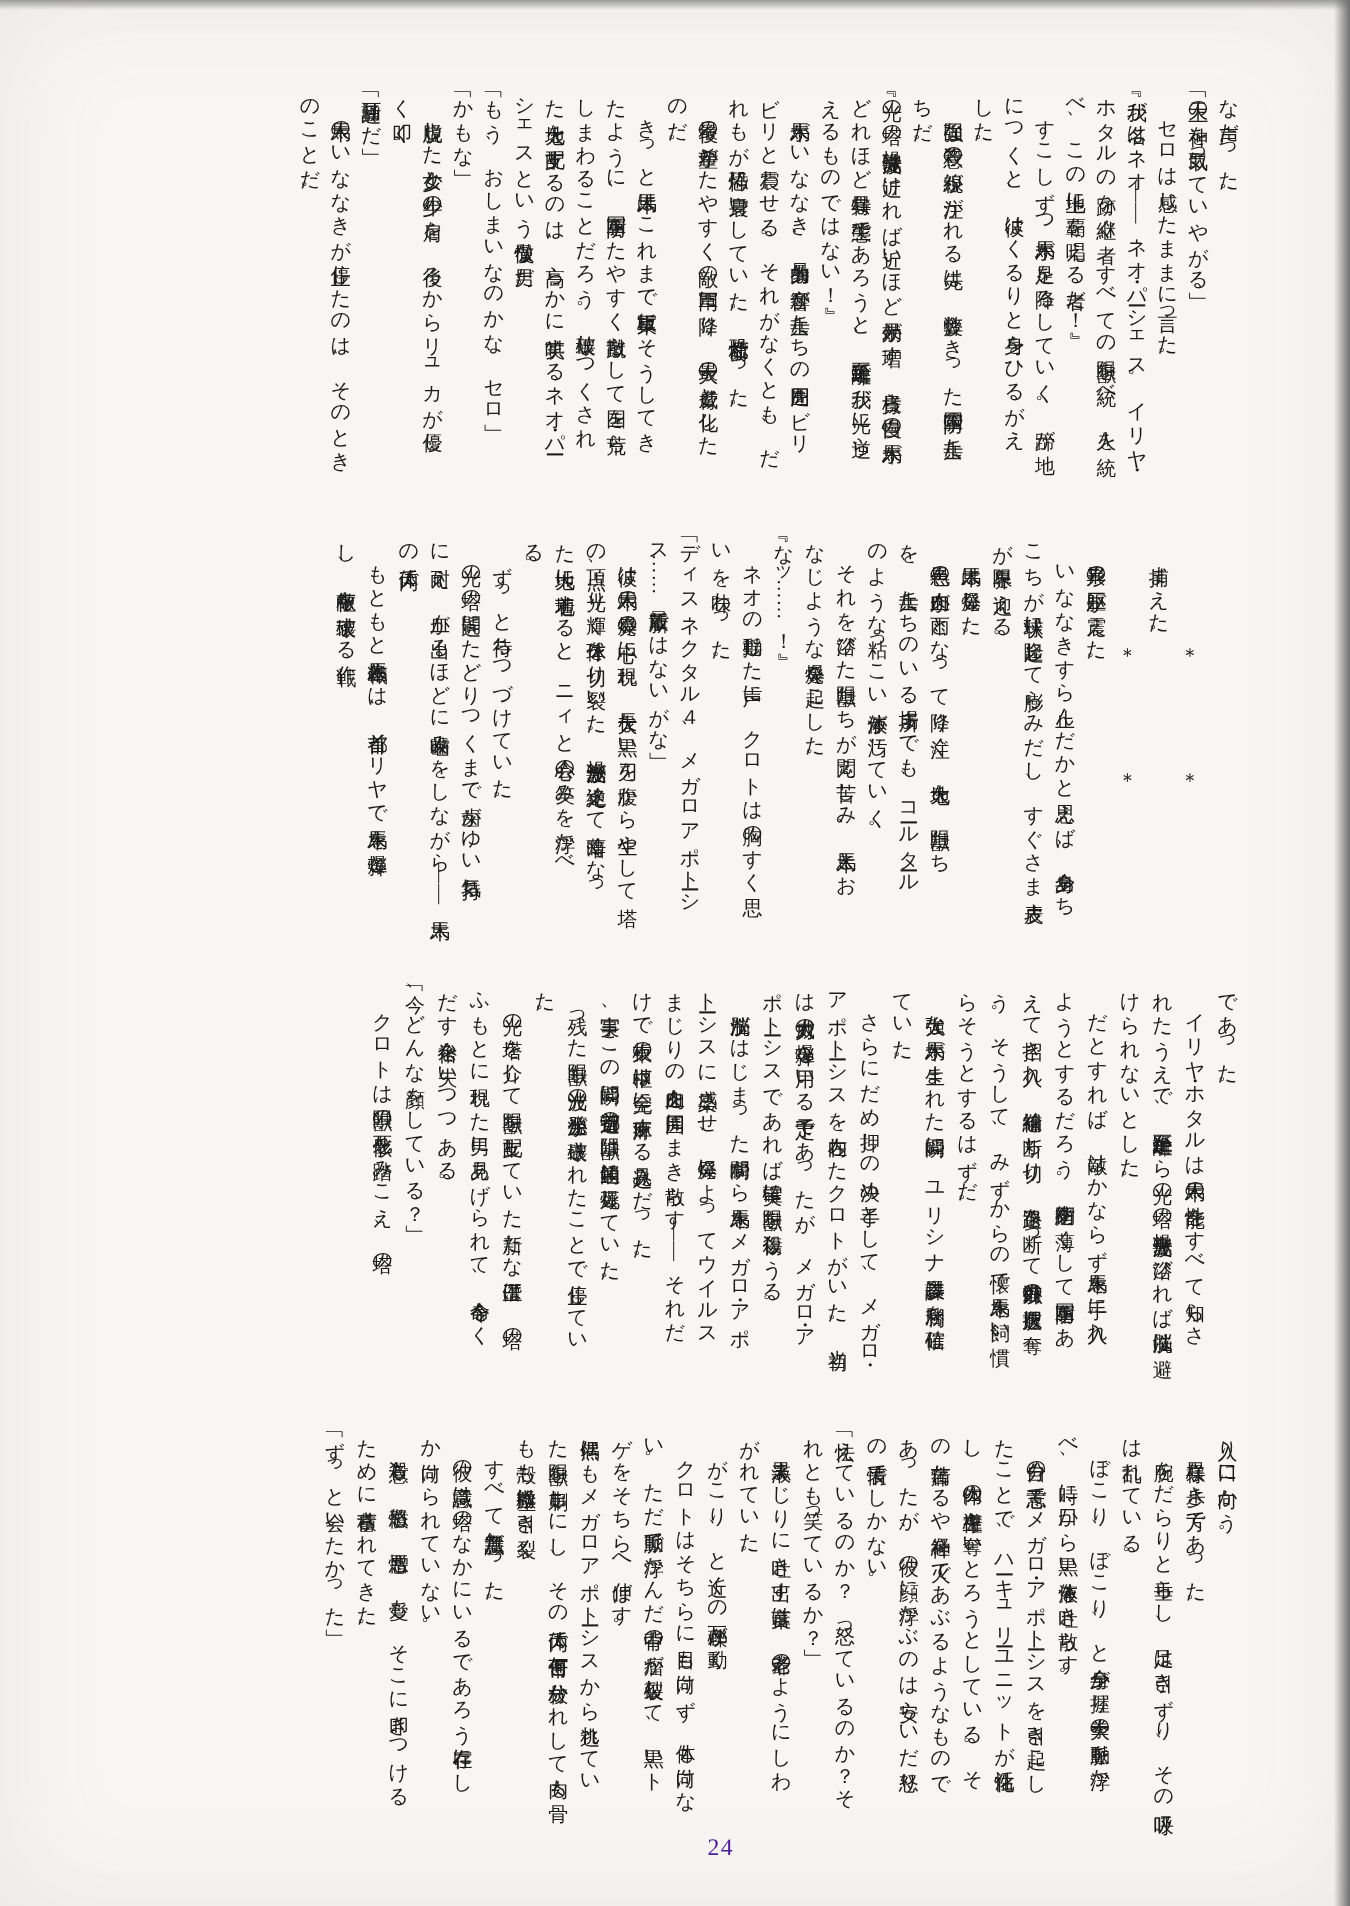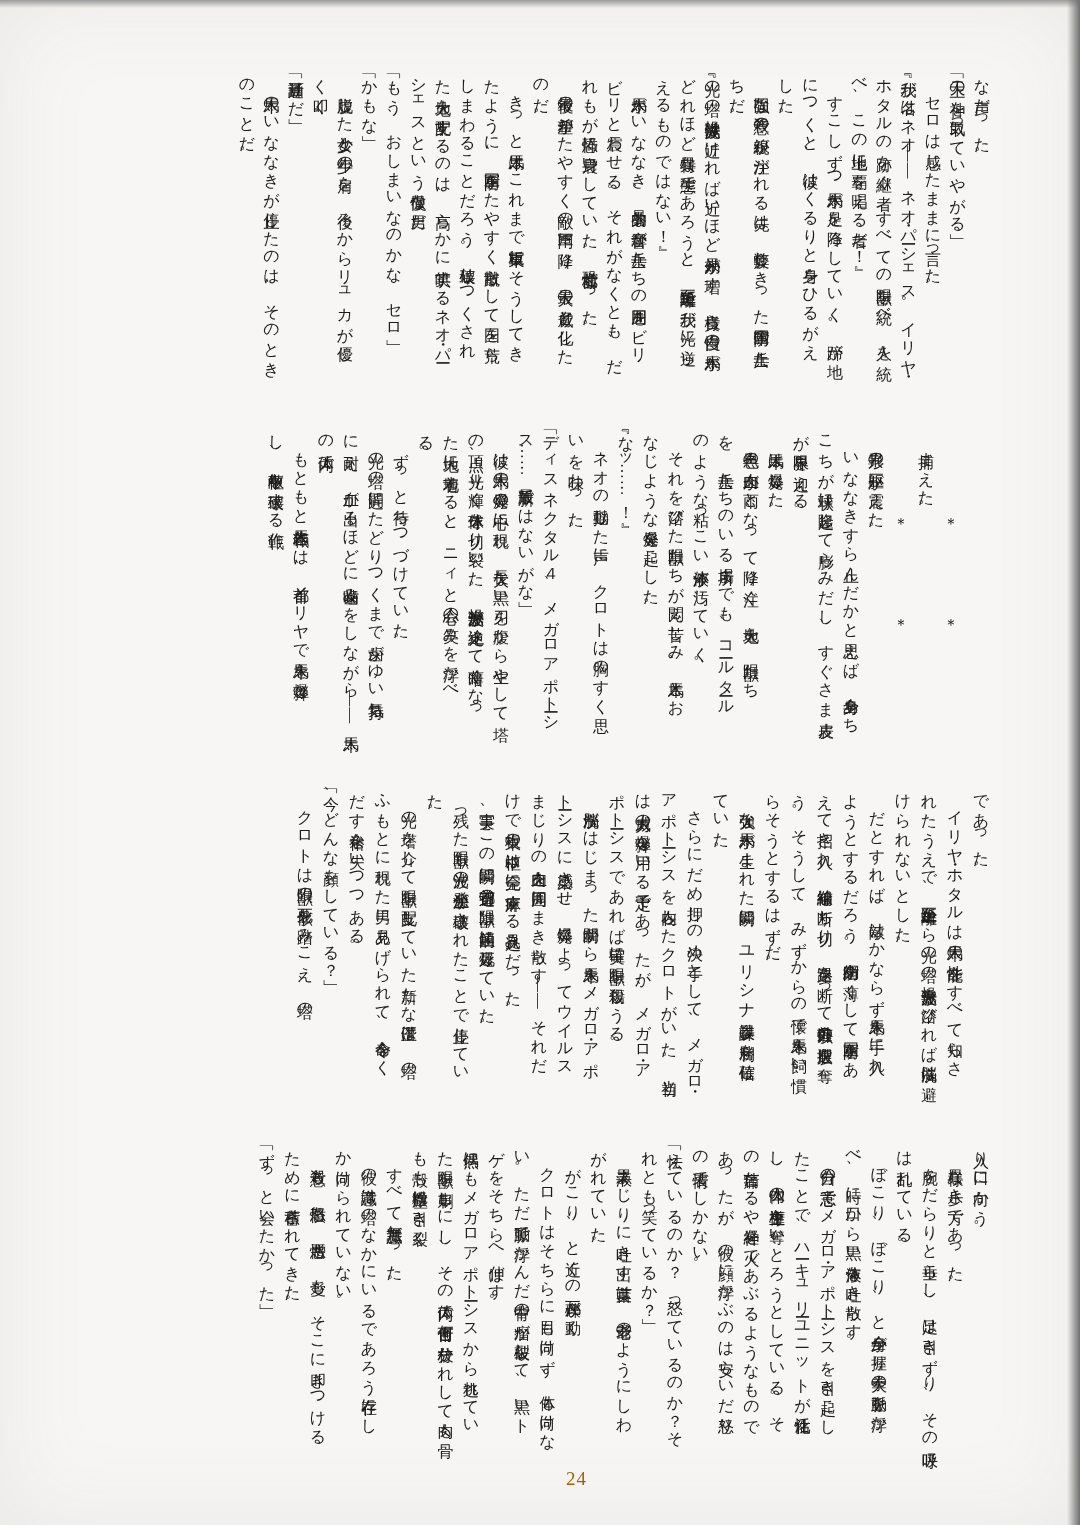--- a/index.html
+++ b/index.html
@@ -45,21 +45,21 @@
   #band1 { top: 68px;   right: 86px;  line-height: 24.5px; }
   #band2 { top: 424px;  right: 116px; line-height: 25px;   }
   #band3 { top: 783px;  right: 86px;  line-height: 26px;   }
   #band4 { top: 1140px; right: 86px;  line-height: 25.5px; }
   .isolated { margin-block-end: 26px; }
   .page-number {
     position: absolute;
     top: 1468px;
     left: 566px;
     font-size: 19px;
-    color: #a16207;
+    color: #4c1d95;
     letter-spacing: 1px;
   }
 </style>
 </head>
 <body>
 
 <div class="page">
   <div class="edge-top"></div>
   <div class="edge-right"></div>
 

